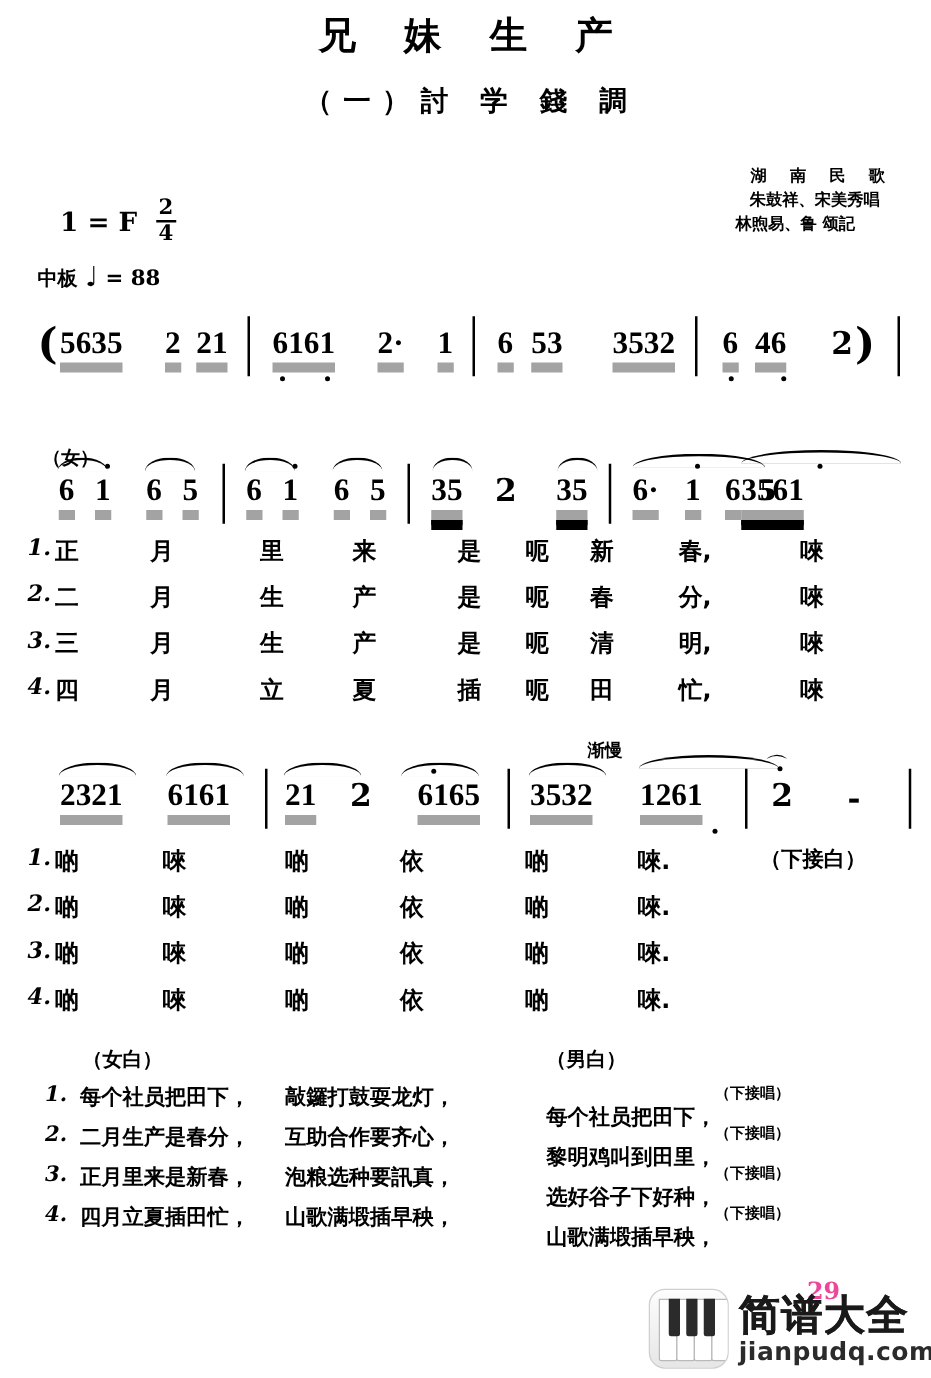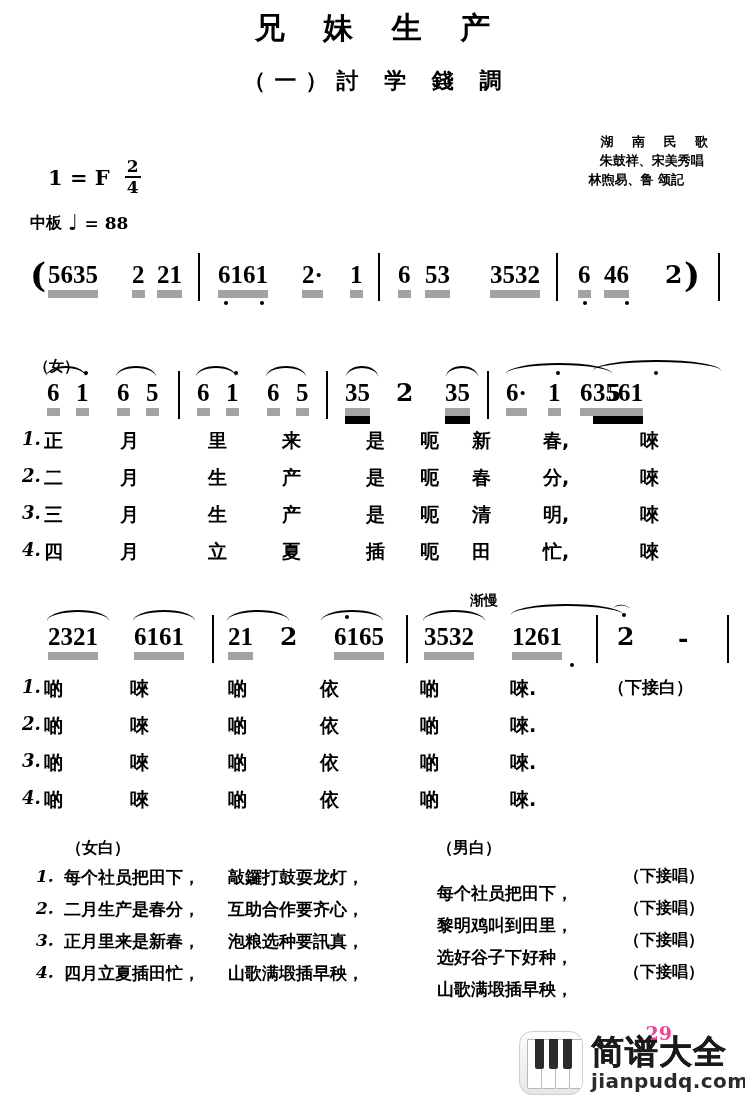--- a/index.html
+++ b/index.html
@@ -202,21 +202,21 @@
   }
   .srow .snum {
     position: absolute;
     left: 36px;
     font-style: italic;
     font-family: "DejaVu Serif", "Liberation Serif", serif;
   }
   .sA { position: absolute; left: 64px; }
   .sB { position: absolute; left: 228px; }
   .sC { position: absolute; left: 437px; margin-top: 16px; }
-  .sD { position: absolute; left: 624px; font-size: 16px; }
+  .sD { position: absolute; left: 572px; font-size: 12px; }
 
   
   .pageno {
     position: absolute;
     right: 73px;
     top: 1022px;
     font-size: 19px;
     font-weight: 700;
     font-family: "DejaVu Serif", serif;
     color: #ec4899;

